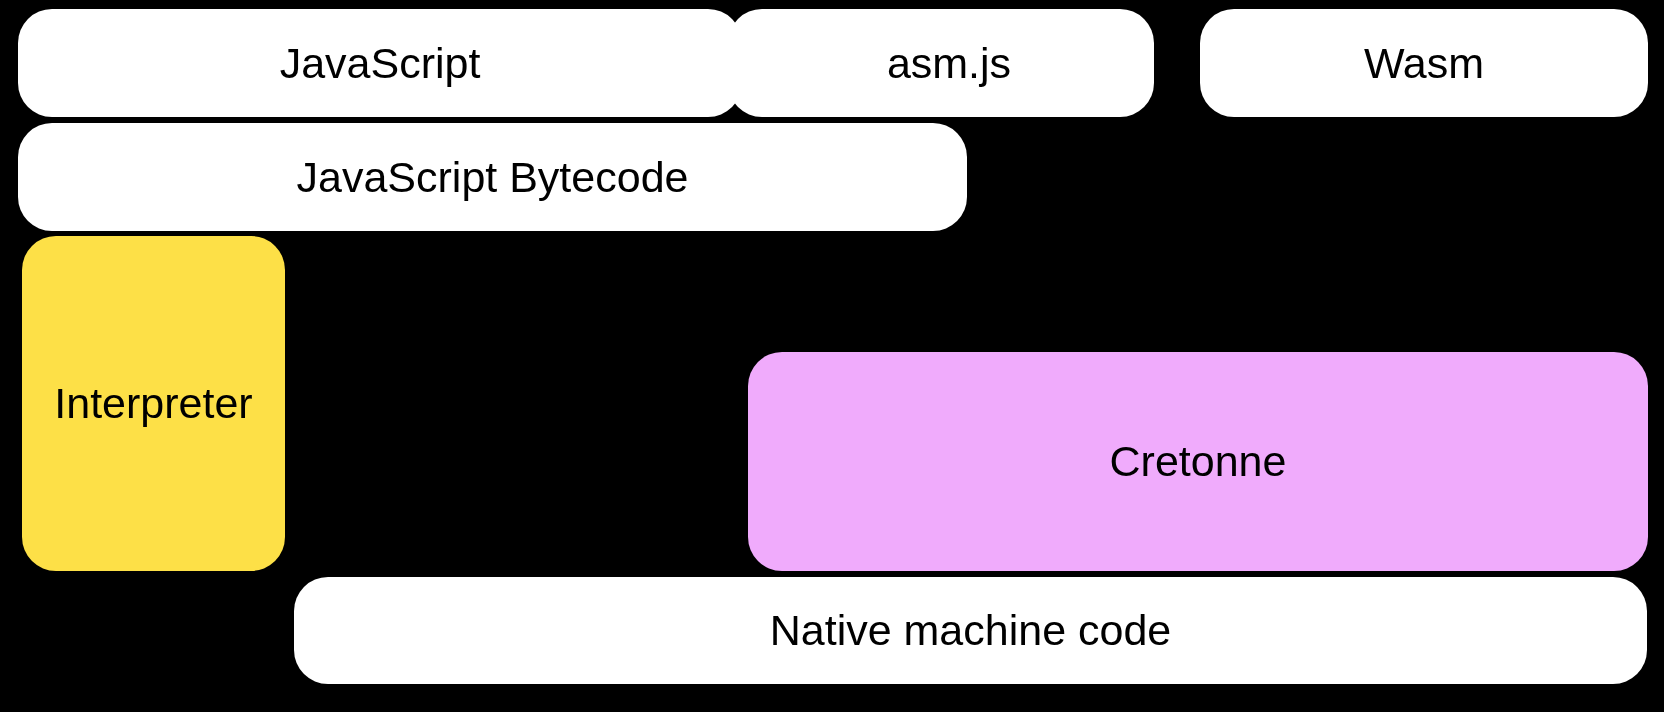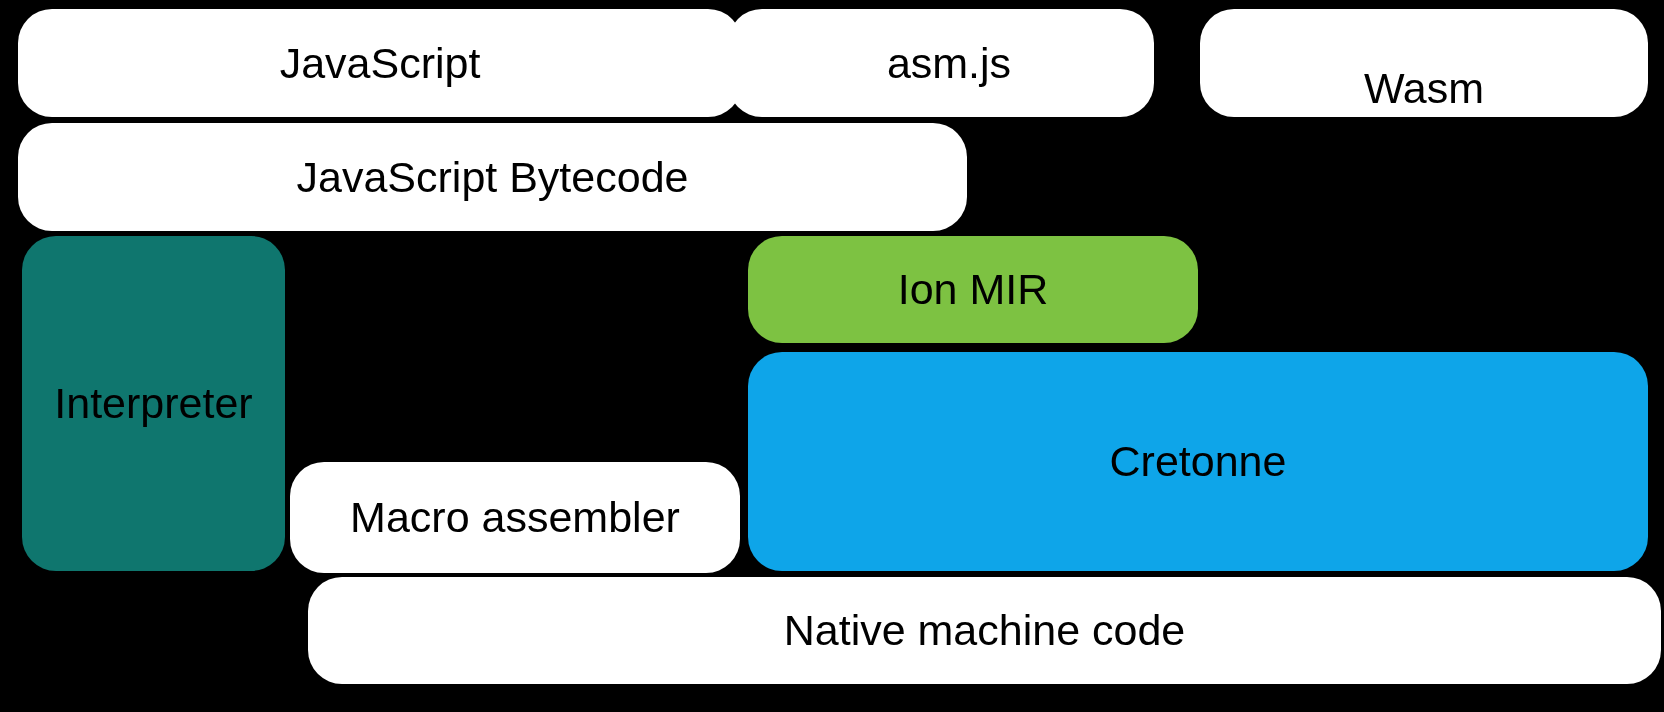--- a/index.html
+++ b/index.html
@@ -26,30 +26,30 @@
     color: #000000;
     font-size: 43px;
     line-height: 1.35;
   }
   .box .label {
     display: inline-block;
   }
   
   .b-javascript   { left: 18px;   top: 9px;   width: 724px;  height: 108px; }
   .b-asmjs        { left: 728px;  top: 9px;   width: 410px;  height: 108px; padding-left: 16px; }
-  .b-wasm         { left: 1200px; top: 9px;   width: 448px;  height: 108px; align-items: flex-end; }
+  .b-wasm         { left: 1200px; top: 9px;   width: 448px;  height: 108px; }
   .b-bytecode     { left: 18px;   top: 123px; width: 949px;  height: 108px; text-align: right; }
   .b-baldrmonkey  { left: 978px;  top: 123px; width: 442px;  height: 108px; }
-  .b-interpreter  { left: 22px;   top: 236px; width: 263px;  height: 335px; background: #0f766e; }
+  .b-interpreter  { left: 22px;   top: 236px; width: 263px;  height: 335px; background: #fde047; }
   .b-baseline     { left: 293px;  top: 236px; width: 447px;  height: 220px; }
   .b-baseline .label { max-width: 330px; }
   .b-ionmir       { left: 748px;  top: 236px; width: 450px;  height: 107px; background: #7dc242; }
-  .b-cretonne     { left: 748px;  top: 352px; width: 900px;  height: 219px; background: #0ea5e9; }
+  .b-cretonne     { left: 748px;  top: 352px; width: 900px;  height: 219px; background: #f0abfc; }
   .b-macro        { left: 290px;  top: 462px; width: 450px;  height: 111px; }
-  .b-native       { left: 308px;  top: 577px; width: 1353px; height: 107px; }
+  .b-native       { left: 294px;  top: 577px; width: 1353px; height: 107px; }
 </style>
 </head>
 <body>
 
 <div class="diagram">
 
   <div class="box b-javascript">
     <span class="label">JavaScript</span>
   </div>
 
@@ -64,29 +64,23 @@
   <div class="box b-bytecode">
     <span class="label">JavaScript Bytecode</span>
   </div>
 
 
   <div class="box b-interpreter">
     <span class="label">Interpreter</span>
   </div>
 
 
-  <div class="box b-ionmir">
-    <span class="label">Ion MIR</span>
-  </div>
 
   <div class="box b-cretonne">
     <span class="label">Cretonne</span>
   </div>
 
-  <div class="box b-macro">
-    <span class="label">Macro assembler</span>
-  </div>
 
   <div class="box b-native">
     <span class="label">Native machine code</span>
   </div>
 
 </div>
 
 </body></html>

